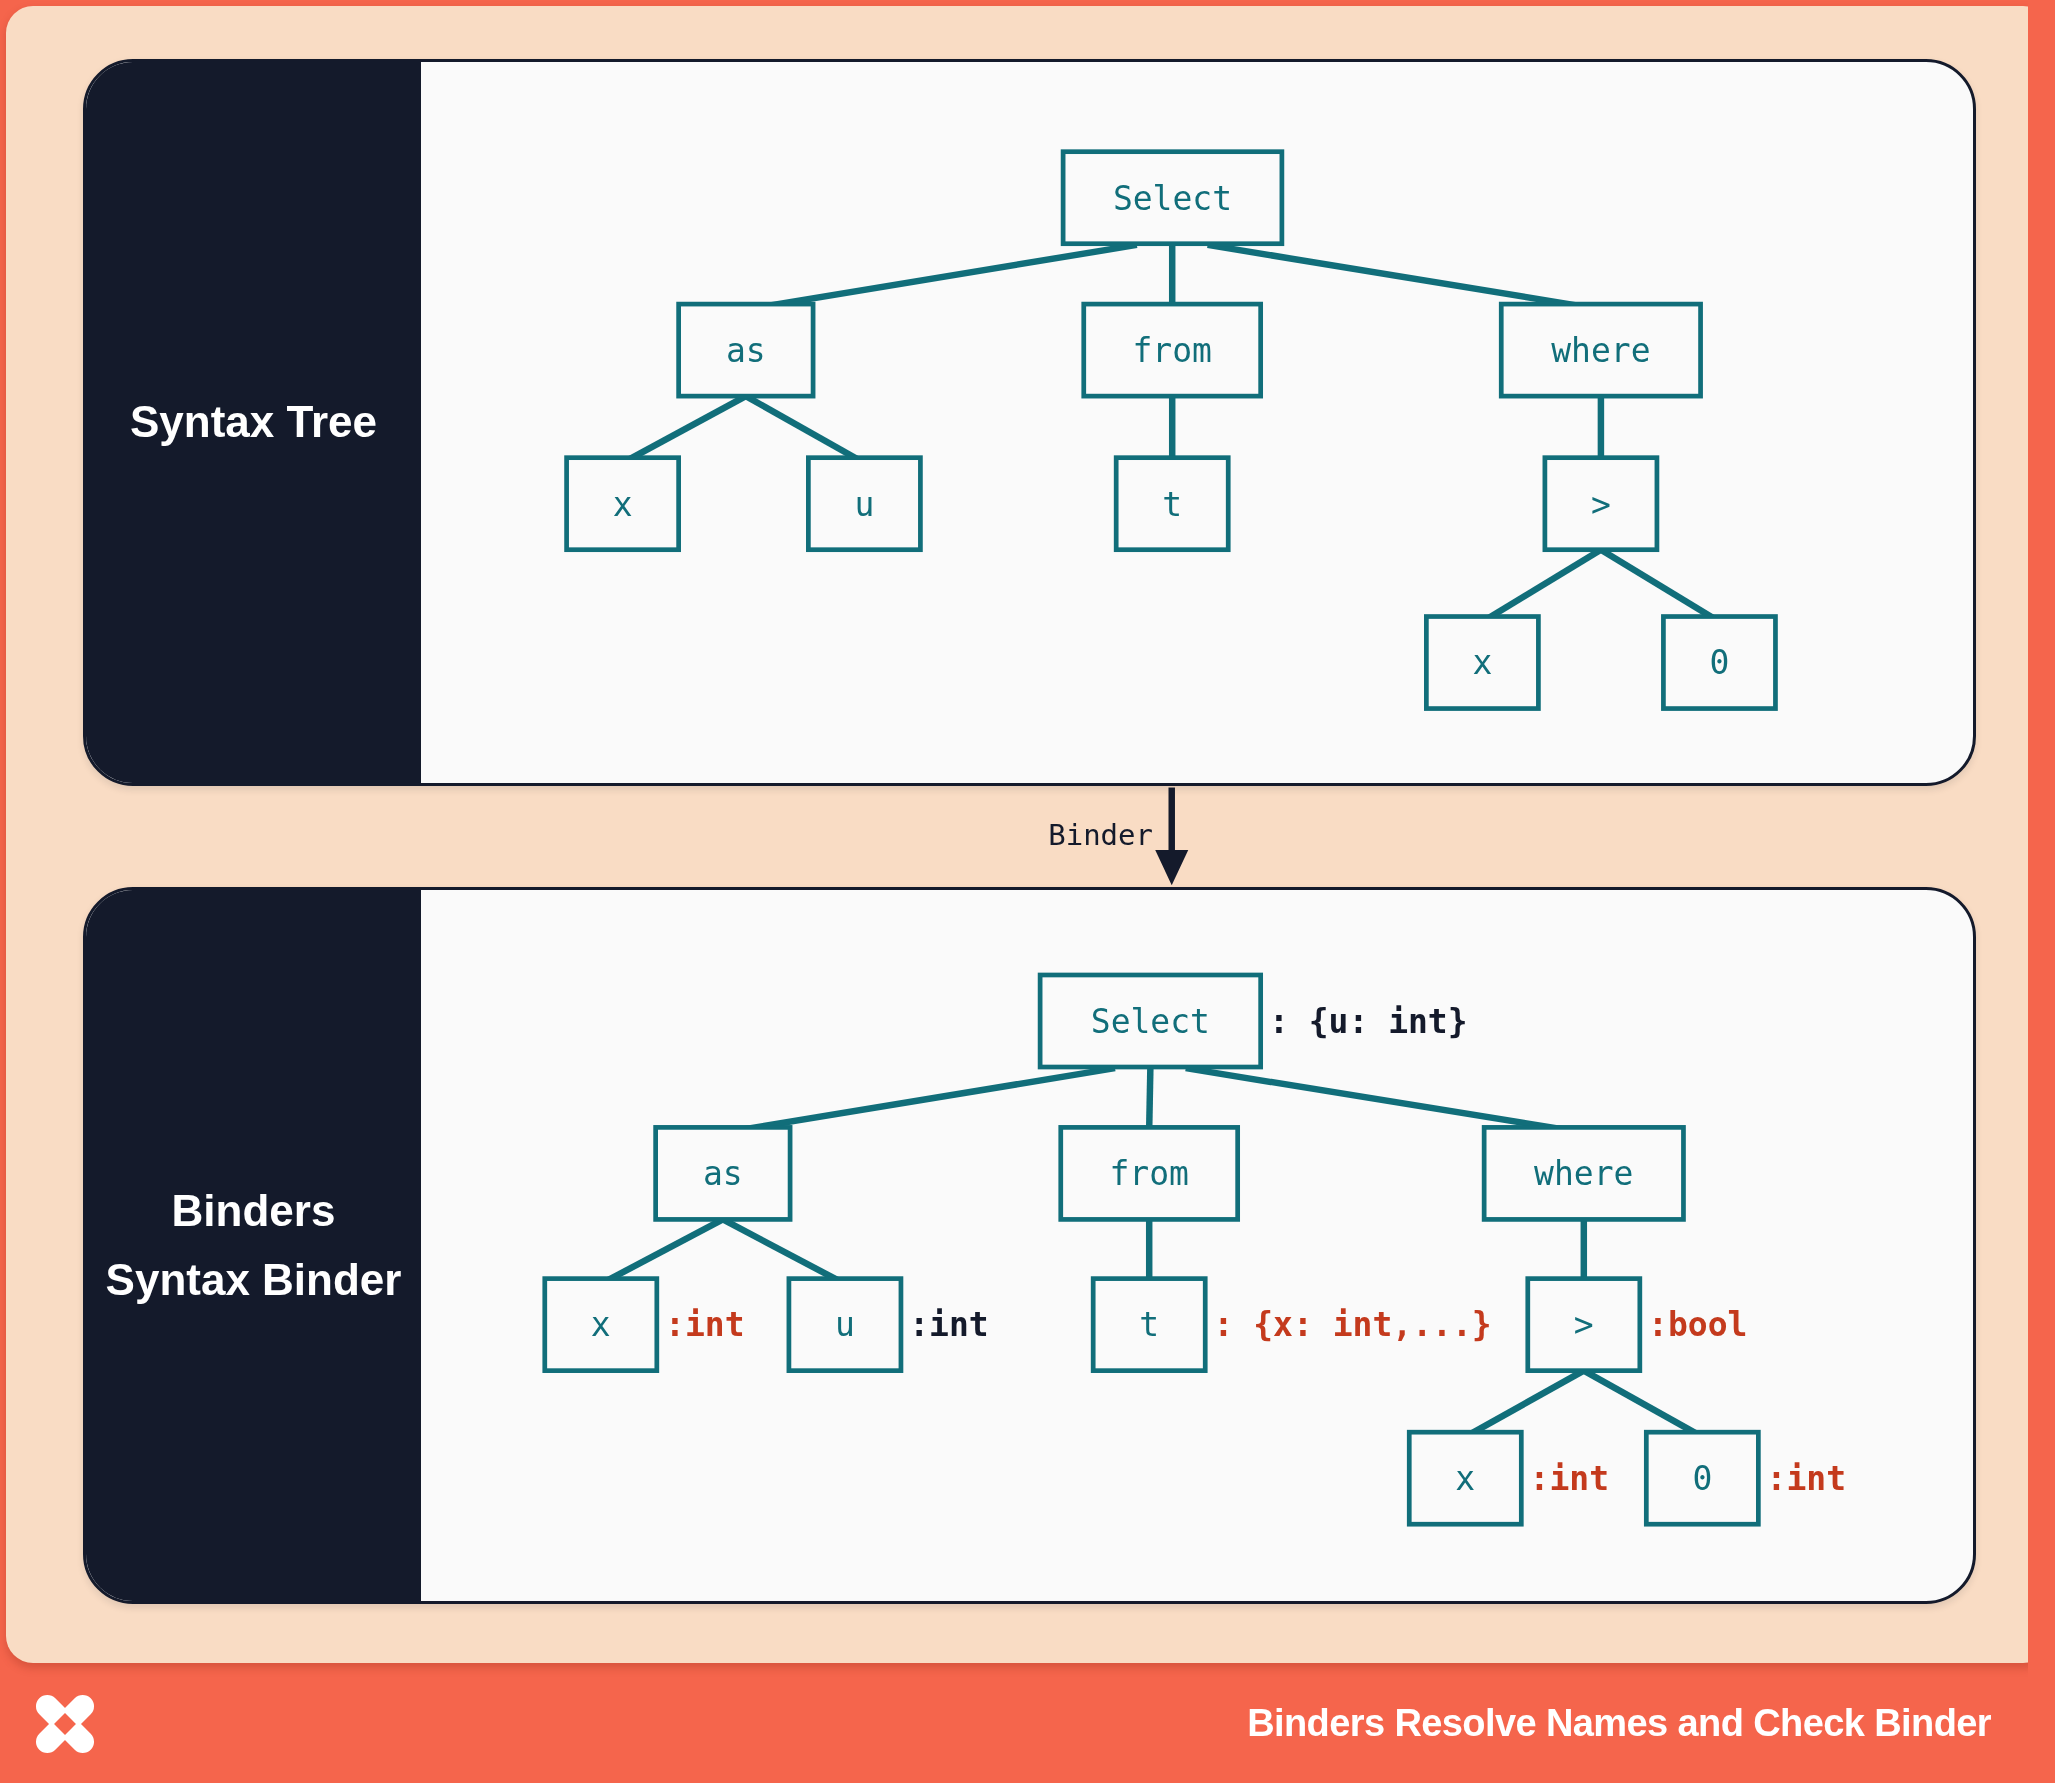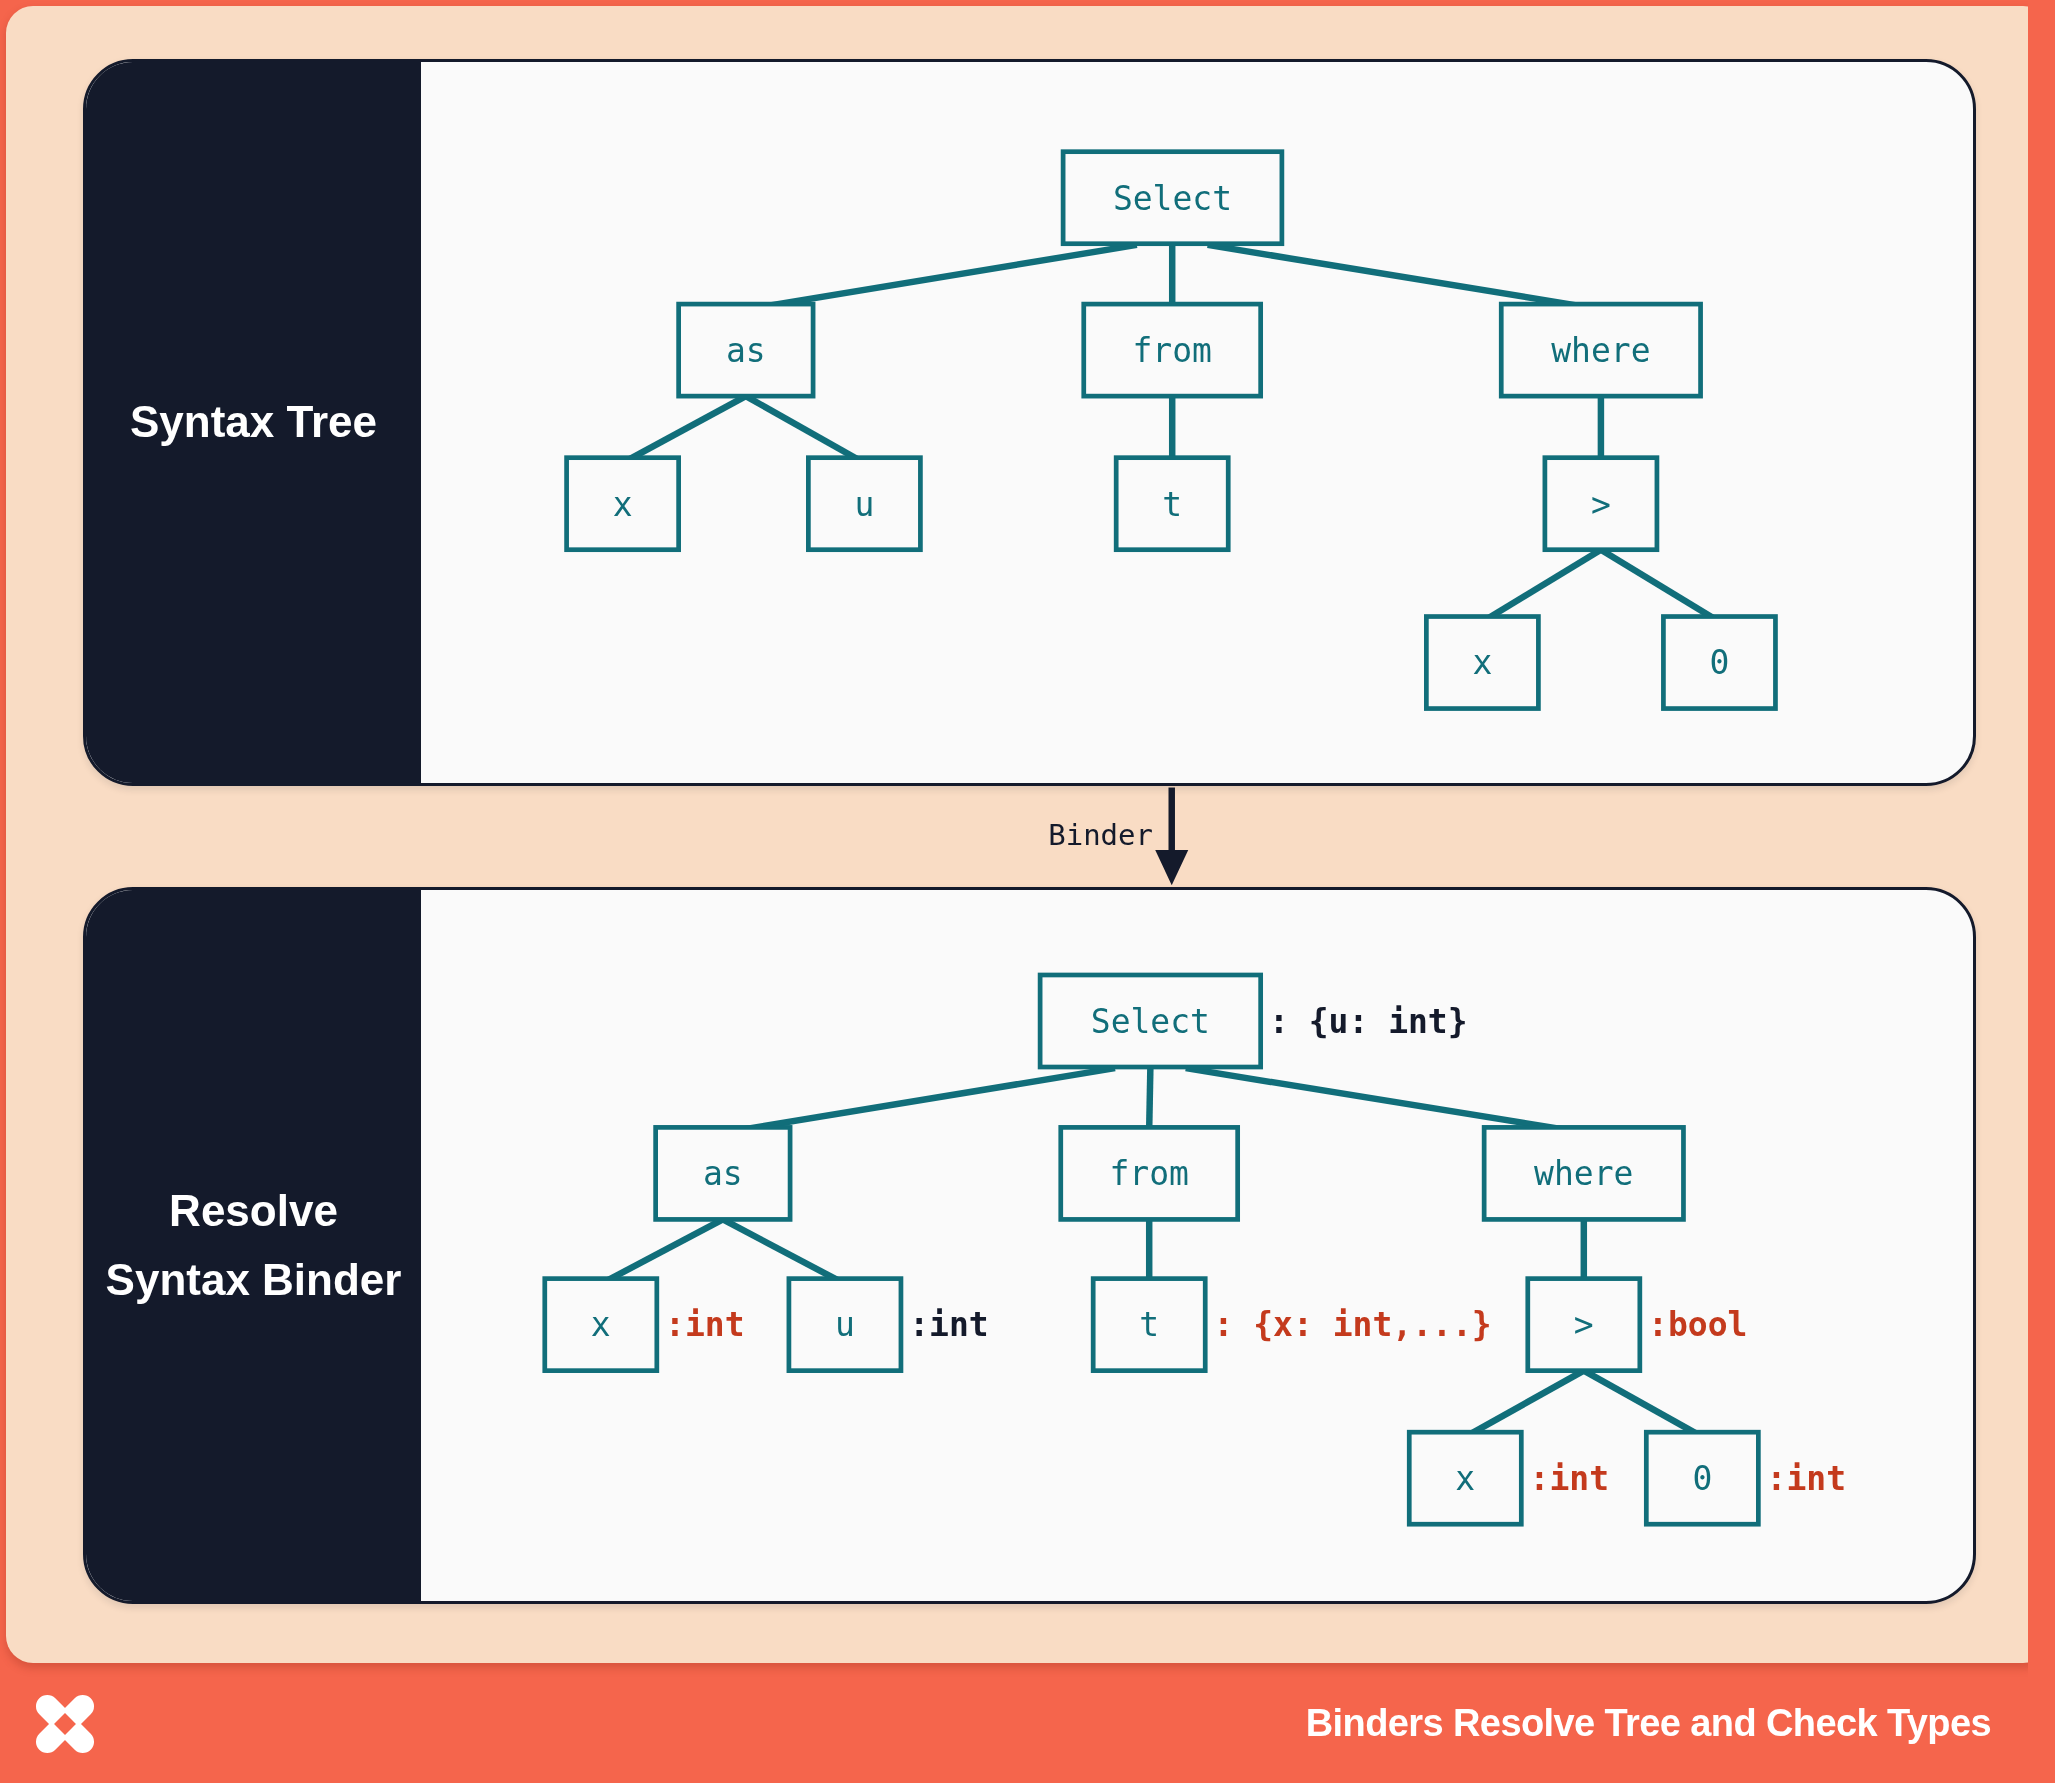--- a/index.html
+++ b/index.html
@@ -157,28 +157,28 @@
           <text x="2448" y="1003.5" dy="0.36em" class="type-annotation" fill="#C43A1D">:int</text>
         </g>
         <g>
           <rect x="2646" y="925" width="190" height="157" class="tree-node-box"></rect>
           <text x="2741" y="1003.5" dy="0.36em" class="tree-node-label">0</text>
           <text x="2850" y="1003.5" dy="0.36em" class="type-annotation" fill="#C43A1D">:int</text>
         </g>
       </svg>
     <div class="sidebar">
       <div class="sidebar-label">
-          <div>Resolve</div>
+          <div>Binders</div>
           <div>Syntax Binder</div>
         </div>
     </div>
   </div>
 
   <div class="footer">
-    <div class="footer-title">Binders Resolve Tree and Check Types</div>
+    <div class="footer-title">Binders Resolve Names and Check Binder</div>
   </div>
   <svg class="logo" viewBox="0 0 104 104">
     <g transform="translate(52,52)">
       <rect x="-61" y="-19" width="122" height="38" rx="19" transform="rotate(45)" fill="#FFFFFF"></rect>
       <rect x="-61" y="-19" width="122" height="38" rx="19" transform="rotate(-45)" fill="#FFFFFF"></rect>
       <rect x="-13" y="-13" width="26" height="26" transform="rotate(45)" fill="#F5654C"></rect>
     </g>
   </svg>
 </div>
 

